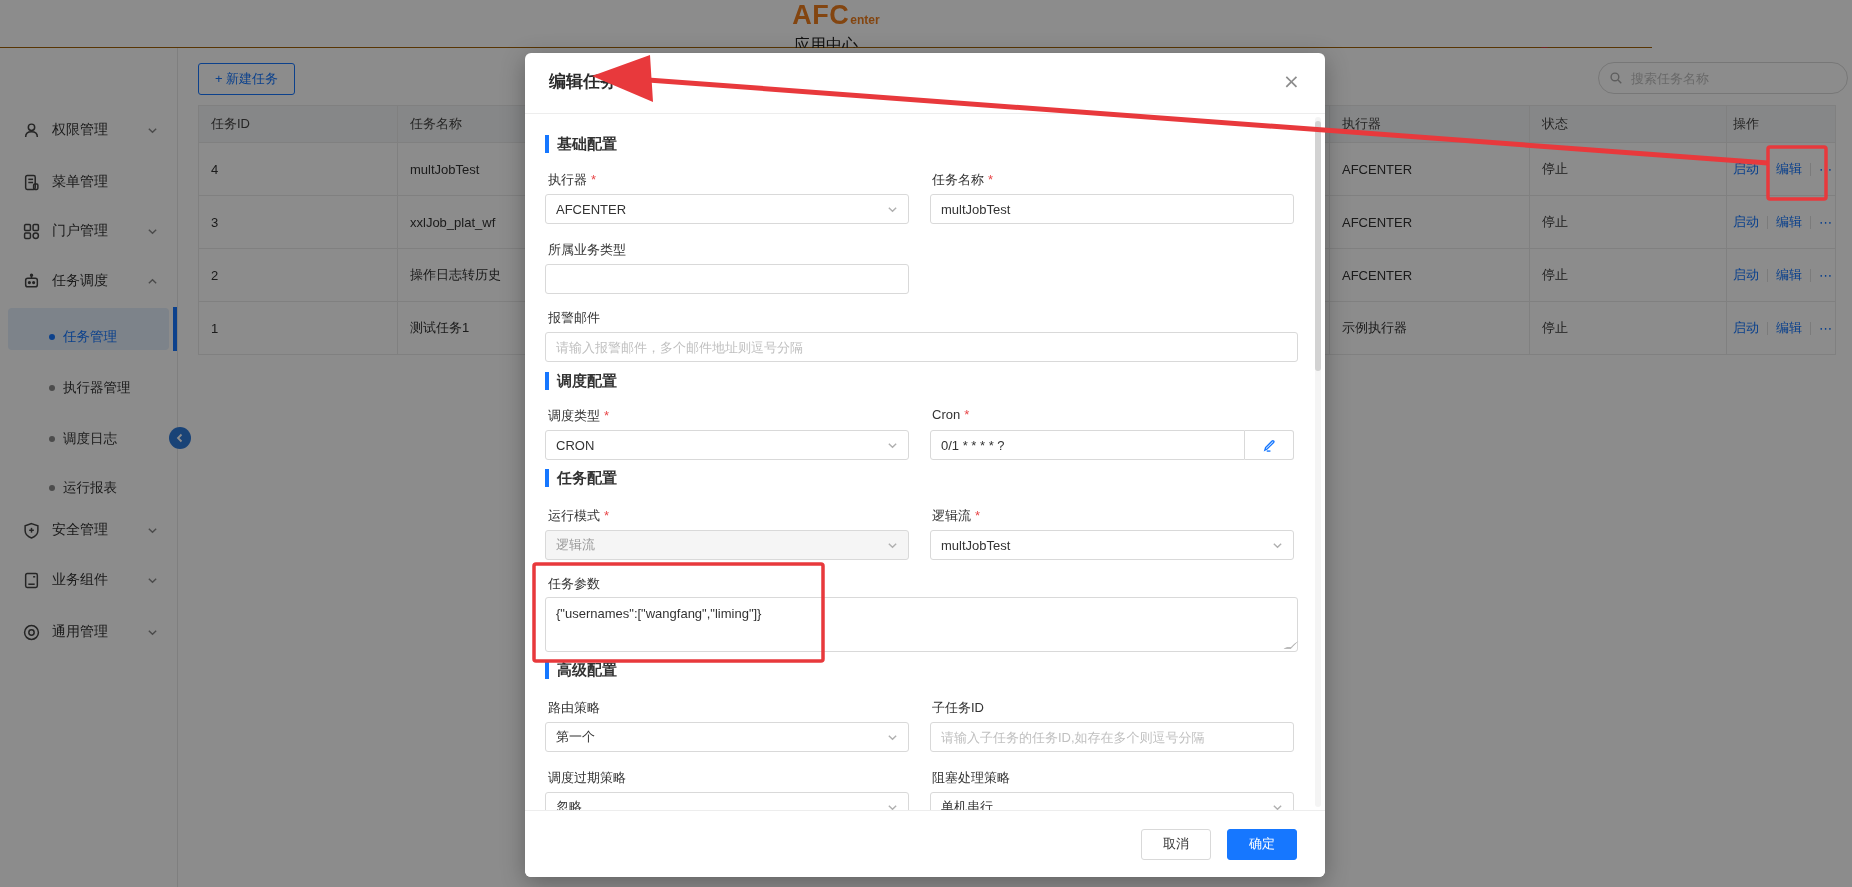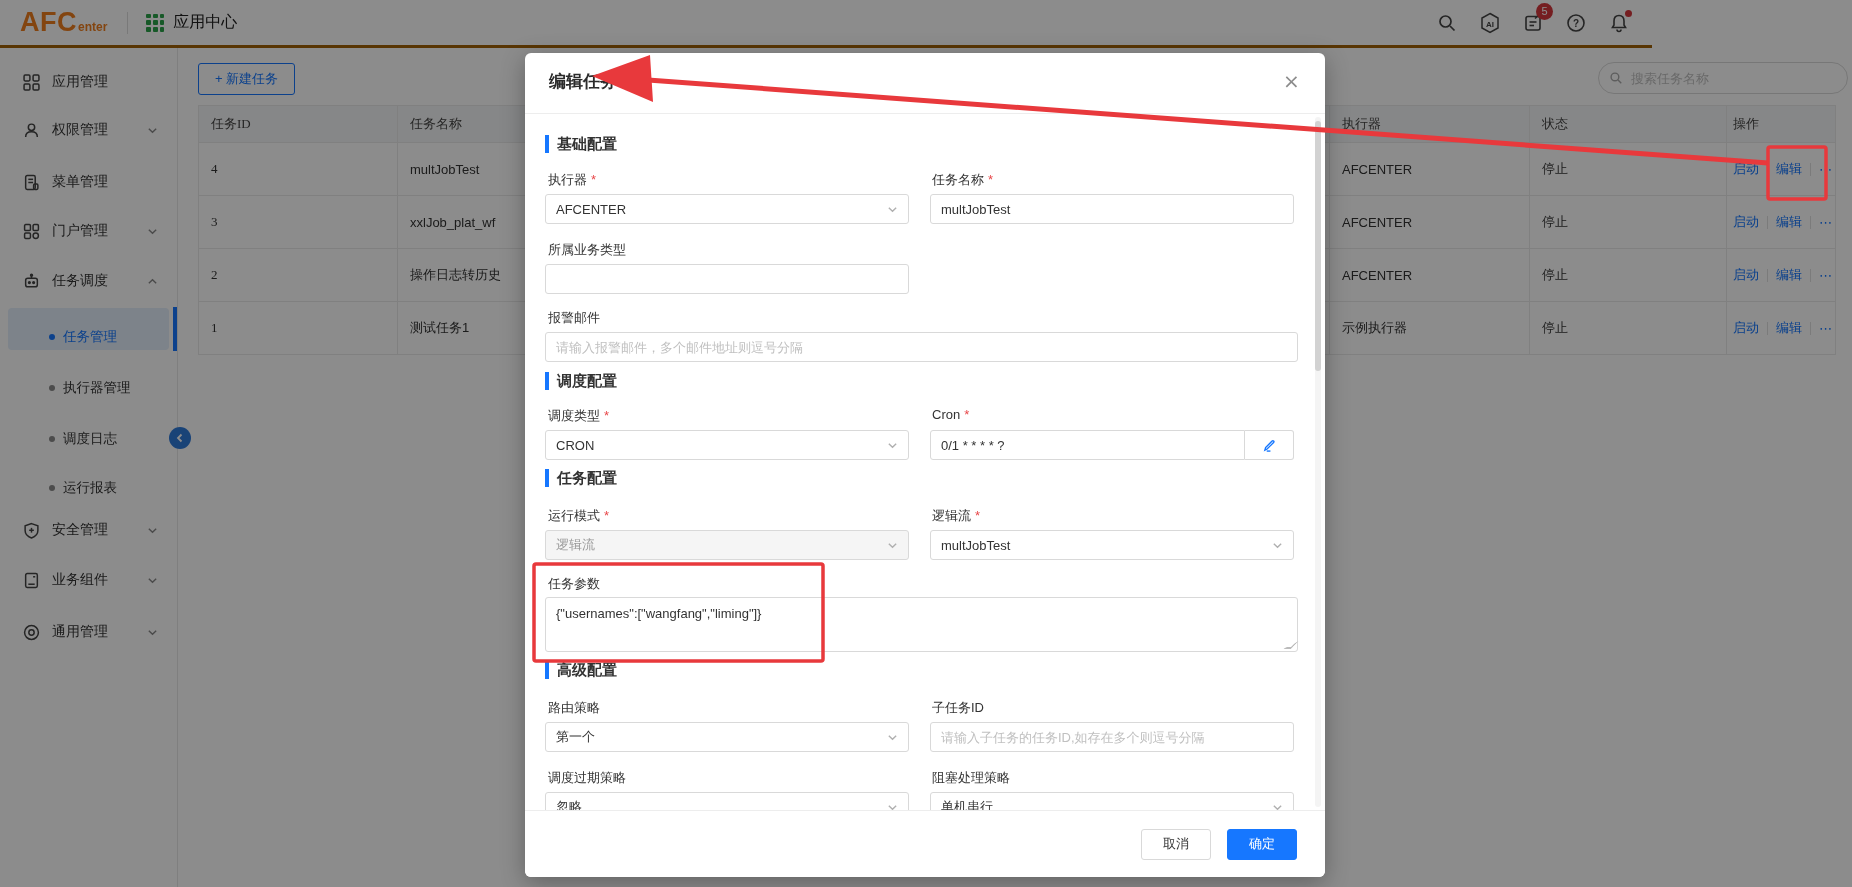--- a/index.html
+++ b/index.html
@@ -2,21 +2,21 @@
 <html><head>
 <meta charset="utf-8">
 <style>
   * { margin:0; padding:0; box-sizing:border-box; }
   html,body { width:1852px; height:887px; overflow:hidden; }
   body { font-family:"Liberation Sans","DejaVu Sans",sans-serif; background:#fff; position:relative; }
   .stage { position:absolute; inset:0; width:1852px; height:887px; }
 
   
   .topbar { position:absolute; left:0; top:0; width:1652px; height:48px; background:#fff;
-            border-bottom:3px solid #a16207; display:flex; align-items:center; z-index:1; }
+            border-bottom:1px solid #a16207; display:flex; align-items:center; z-index:1;flex-direction:column; }
   .logo { display:flex; align-items:baseline; margin-left:20px; cursor:pointer; }
   .logo-main { color:#ee7e1e; font-size:27px; font-weight:800; letter-spacing:0.5px; }
   .logo-sub { color:#ee7e1e; font-size:12px; font-weight:700; margin-left:1px; }
   .topbar-divider { width:1px; height:22px; background:#ddd; margin:0 18px 0 20px; }
   .app-grid-icon { width:18px; height:18px; display:grid; grid-template-columns:repeat(3,1fr);
                    grid-gap:2px; margin-right:9px; }
   .app-grid-icon i { background:#2aa24a; border-radius:1px; }
   .app-title { font-size:16px; font-weight:400; color:#222; }
   .topbar-right { margin-left:auto; display:flex; align-items:center; gap:21px; margin-right:22px; }
   .tb-icon { position:relative; width:22px; height:22px; display:flex; align-items:center;
@@ -56,21 +56,21 @@
   .search-box input::placeholder { color:#bfbfbf; }
 
   
   .task-table { position:absolute; left:20px; top:57px; width:1638px; font-size:13px; }
   .t-row, .t-head { display:flex; }
   .t-head { height:38px; background:#f5f6f7; color:#444; }
   .t-row { height:53px; background:#fff; color:#333; }
   .t-cell { display:flex; align-items:center; padding-left:12px; border-bottom:1px solid #e9e9e9;
             border-right:1px solid #e9e9e9; overflow:hidden; white-space:nowrap; }
   .t-head .t-cell { border-top:1px solid #e9e9e9; }
-  .t-cell:first-child { border-left:1px solid #e9e9e9;font-family:Liberation Serif, serif; }
+  .t-cell:first-child { border-left:1px solid #e9e9e9; }
   .c1{width:200px;} .c2{width:932px;} .c3{width:200px;} .c4{width:197px;} .c5{width:109px; padding-left:6px;}
   .link { color:#1677ff; cursor:pointer; }
   .op-sep { width:1px; height:13px; background:#e0e0e0; margin:0 8px; }
 
   
   .overlay { position:absolute; inset:0; background:rgba(0,0,0,0.45); z-index:50; }
   .modal { position:absolute; left:525px; top:53px; width:800px; height:824px; background:#fff;
            border-radius:6px; box-shadow:0 6px 24px rgba(0,0,0,.3); z-index:100; overflow:hidden; }
   .m-title { position:absolute; left:24px; top:17px; font-size:17px; font-weight:600; color:#2b2b2b; }
   .m-close { position:absolute; left:1283px; top:71px; z-index:101; font-size:20px; color:#8c8c8c;
@@ -171,29 +171,20 @@
         <svg width="20" height="20" viewBox="0 0 20 20" fill="none" stroke="currentColor" stroke-width="1.6">
           <path d="M10 2.5 C6.5 2.5 5 5 5 8 L5 12 L3.5 14.5 L16.5 14.5 L15 12 L15 8 C15 5 13.5 2.5 10 2.5 Z"></path>
           <path d="M8 16.5 a2 2 0 0 0 4 0"></path>
         </svg>
         <span class="tb-dot"></span>
       </div>
     </div>
   </header>
 
   <aside class="sidebar">
-    <div class="side-item" style="top:13px">
-      <svg class="mi" viewBox="0 0 16 16" fill="none" stroke="currentColor" stroke-width="1.4">
-          <rect x="1" y="1" width="5.5" height="5.5" rx="1"></rect>
-          <rect x="9.5" y="1" width="5.5" height="5.5" rx="1"></rect>
-          <rect x="1" y="9.5" width="5.5" height="5.5" rx="1"></rect>
-          <rect x="9.5" y="9.5" width="5.5" height="5.5" rx="1"></rect>
-        </svg>
-      <span>应用管理</span>
-    </div>
     <div class="side-item" style="top:61px">
       <svg class="mi" viewBox="0 0 16 16" fill="none" stroke="currentColor" stroke-width="1.4">
           <circle cx="8" cy="5" r="3"></circle>
           <path d="M2.5 14 C2.5 10.5 5 9.2 8 9.2 C11 9.2 13.5 10.5 13.5 14"></path>
         </svg>
       <span>权限管理</span>
       <svg class="chev" viewBox="0 0 12 12" fill="none" stroke="currentColor" stroke-width="1.5">
           <polyline points="2,4 6,8 10,4"></polyline>
         </svg>
     </div>

